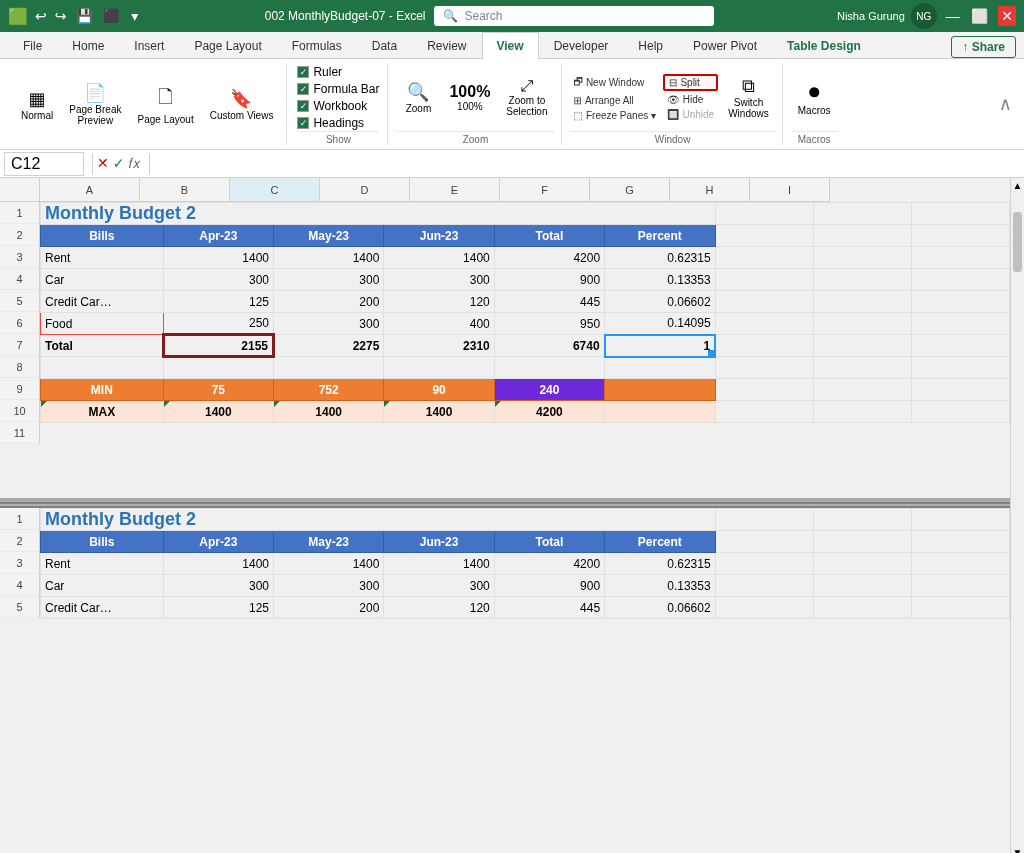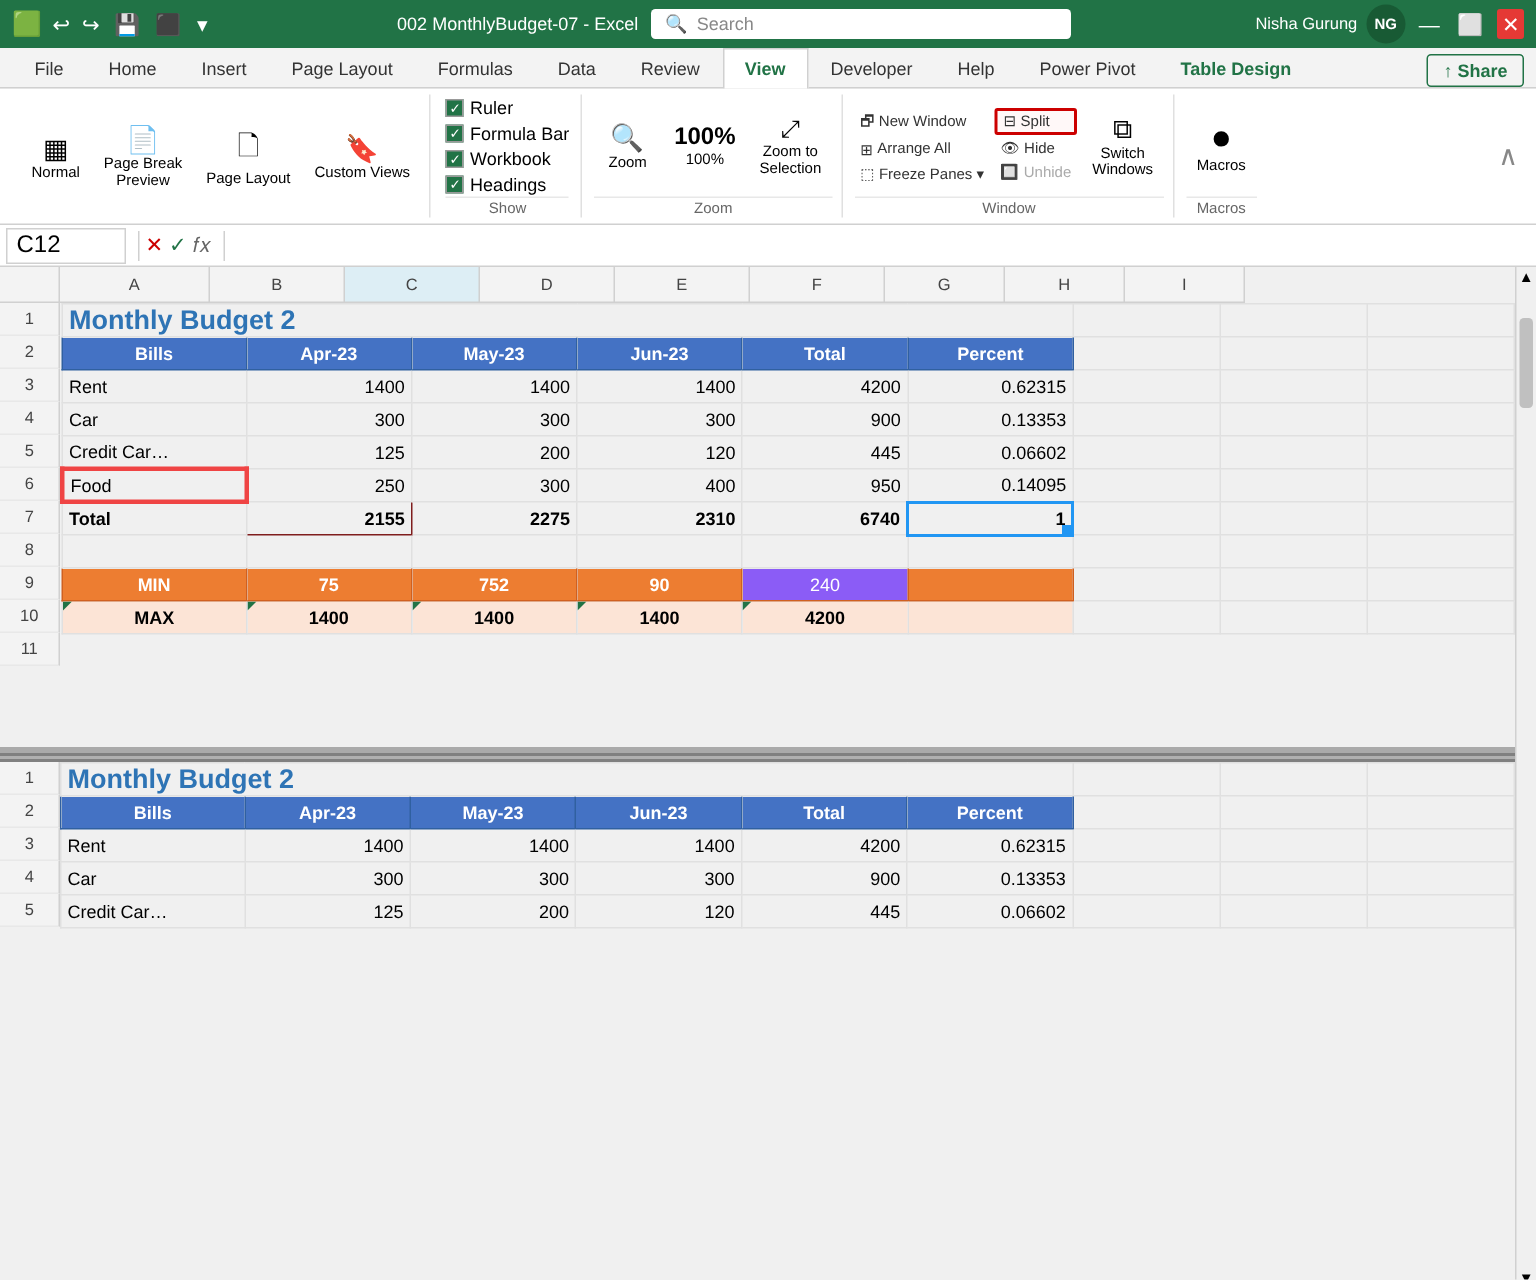--- a/index.html
+++ b/index.html
@@ -26,21 +26,21 @@
       width: 280px;
       display: flex;
       align-items: center;
       gap: 6px;
       color: #555;
       font-size: 12px;
     }
     .win-btn-close { background: #e53935; border-radius: 2px; }
     .undo-redo { display: flex; gap: 2px; }
     .tb-icon { color: white; font-size: 14px; cursor: pointer; padding: 2px 3px; }
-    .user-badge { background: #185a34; border-radius: 50%; width: 26px; height: 26px; display: flex; align-items: center; justify-content: center; font-size: 10px; font-weight: bold; color: white; }
+    .user-badge { background: #185a34; border-radius: 50%; width: 26px; height: 26px; display: flex; align-items: center; justify-content: center; font-size: 10px; font-weight: normal; color: white; }
 
     
     .ribbon { background: #fff; border-bottom: 1px solid #d0d0d0; }
     .ribbon-tabs { display: flex; align-items: flex-end; padding: 0 8px; border-bottom: 1px solid #d0d0d0; background: #f3f3f3; }
     .ribbon-tab {
       padding: 6px 14px;
       font-size: 12px;
       cursor: pointer;
       color: #333;
       border-top: 1px solid transparent;
@@ -402,35 +402,35 @@
             <td style="border:1px solid #e0e0e0;text-align:right;">200</td>
             <td style="border:1px solid #e0e0e0;text-align:right;">120</td>
             <td style="border:1px solid #e0e0e0;text-align:right;">445</td>
             <td style="border:1px solid #e0e0e0;text-align:right;">0.06602</td>
             <td style="border:1px solid #e0e0e0;"></td>
             <td style="border:1px solid #e0e0e0;"></td>
             <td style="border:1px solid #e0e0e0;"></td>
           </tr>
 
           <tr>
-            <td style="border:3px solid #ef4444;margin-left:29px;">Food</td>
+            <td style="border:1px solid #ef4444;margin-left:29px;">Food</td>
             <td style="border:1px solid #e0e0e0;text-align:right;">250</td>
             <td style="border:1px solid #e0e0e0;text-align:right;">300</td>
             <td style="border:1px solid #e0e0e0;text-align:right;">400</td>
             <td style="border:1px solid #e0e0e0;text-align:right;">950</td>
             <td style="border:1px solid #e0e0e0;text-align:right;">0.14095</td>
             <td style="border:1px solid #e0e0e0;"></td>
             <td style="border:1px solid #e0e0e0;"></td>
             <td style="border:1px solid #e0e0e0;"></td>
           </tr>
 
 
           <tr>
             <td style="border:1px solid #e0e0e0;font-weight:bold;">Total</td>
-            <td style="border:1px solid #7f1d1d;text-align:right;font-weight:bold;">2155</td>
+            <td style="border:3px solid #7f1d1d;text-align:right;font-weight:bold;">2155</td>
             <td style="border:1px solid #e0e0e0;text-align:right;font-weight:bold;">2275</td>
             <td style="border:1px solid #e0e0e0;text-align:right;font-weight:bold;">2310</td>
             <td style="border:1px solid #e0e0e0;text-align:right;font-weight:bold;">6740</td>
             <td style="border:2px solid #2196F3;text-align:right;font-weight:bold;position:relative;">1<span style="position:absolute;bottom:0;right:0;width:6px;height:6px;background:#2196F3;"></span></td>
             <td style="border:1px solid #e0e0e0;"></td>
             <td style="border:1px solid #e0e0e0;"></td>
             <td style="border:1px solid #e0e0e0;"></td>
           </tr>
 
           <tr>
@@ -443,21 +443,21 @@
             <td style="border:1px solid #e0e0e0;"></td>
             <td style="border:1px solid #e0e0e0;"></td>
             <td style="border:1px solid #e0e0e0;"></td>
           </tr>
 
           <tr>
             <td style="background:#ed7d31;color:white;font-weight:bold;text-align:center;border:1px solid #d06020;">MIN</td>
             <td style="background:#ed7d31;color:white;font-weight:bold;text-align:center;border:1px solid #d06020;">75</td>
             <td style="background:#ed7d31;color:white;font-weight:bold;text-align:center;border:1px solid #d06020;">752</td>
             <td style="background:#ed7d31;color:white;font-weight:bold;text-align:center;border:1px solid #d06020;">90</td>
-            <td style="background:#8b5cf6;color:white;font-weight:normal;text-align:center;border:1px solid #d06020;">240</td>
+            <td style="background:#6d28d9;color:white;font-weight:bold;text-align:center;border:1px solid #d06020;">240</td>
             <td style="background:#ed7d31;border:1px solid #d06020;"></td>
             <td style="border:1px solid #e0e0e0;"></td>
             <td style="border:1px solid #e0e0e0;"></td>
             <td style="border:1px solid #e0e0e0;"></td>
           </tr>
 
           <tr>
             <td style="background:#fce4d6;font-weight:bold;text-align:center;border:1px solid #e0e0e0;position:relative;">MAX<span style="position:absolute;top:0;left:0;width:0;height:0;border-style:solid;border-width:6px 6px 0 0;border-color:#217346 transparent transparent transparent;"></span></td>
             <td style="background:#fce4d6;font-weight:bold;text-align:center;border:1px solid #e0e0e0;position:relative;">1400<span style="position:absolute;top:0;left:0;width:0;height:0;border-style:solid;border-width:6px 6px 0 0;border-color:#217346 transparent transparent transparent;"></span></td>
             <td style="background:#fce4d6;font-weight:bold;text-align:center;border:1px solid #e0e0e0;position:relative;">1400<span style="position:absolute;top:0;left:0;width:0;height:0;border-style:solid;border-width:6px 6px 0 0;border-color:#217346 transparent transparent transparent;"></span></td>

